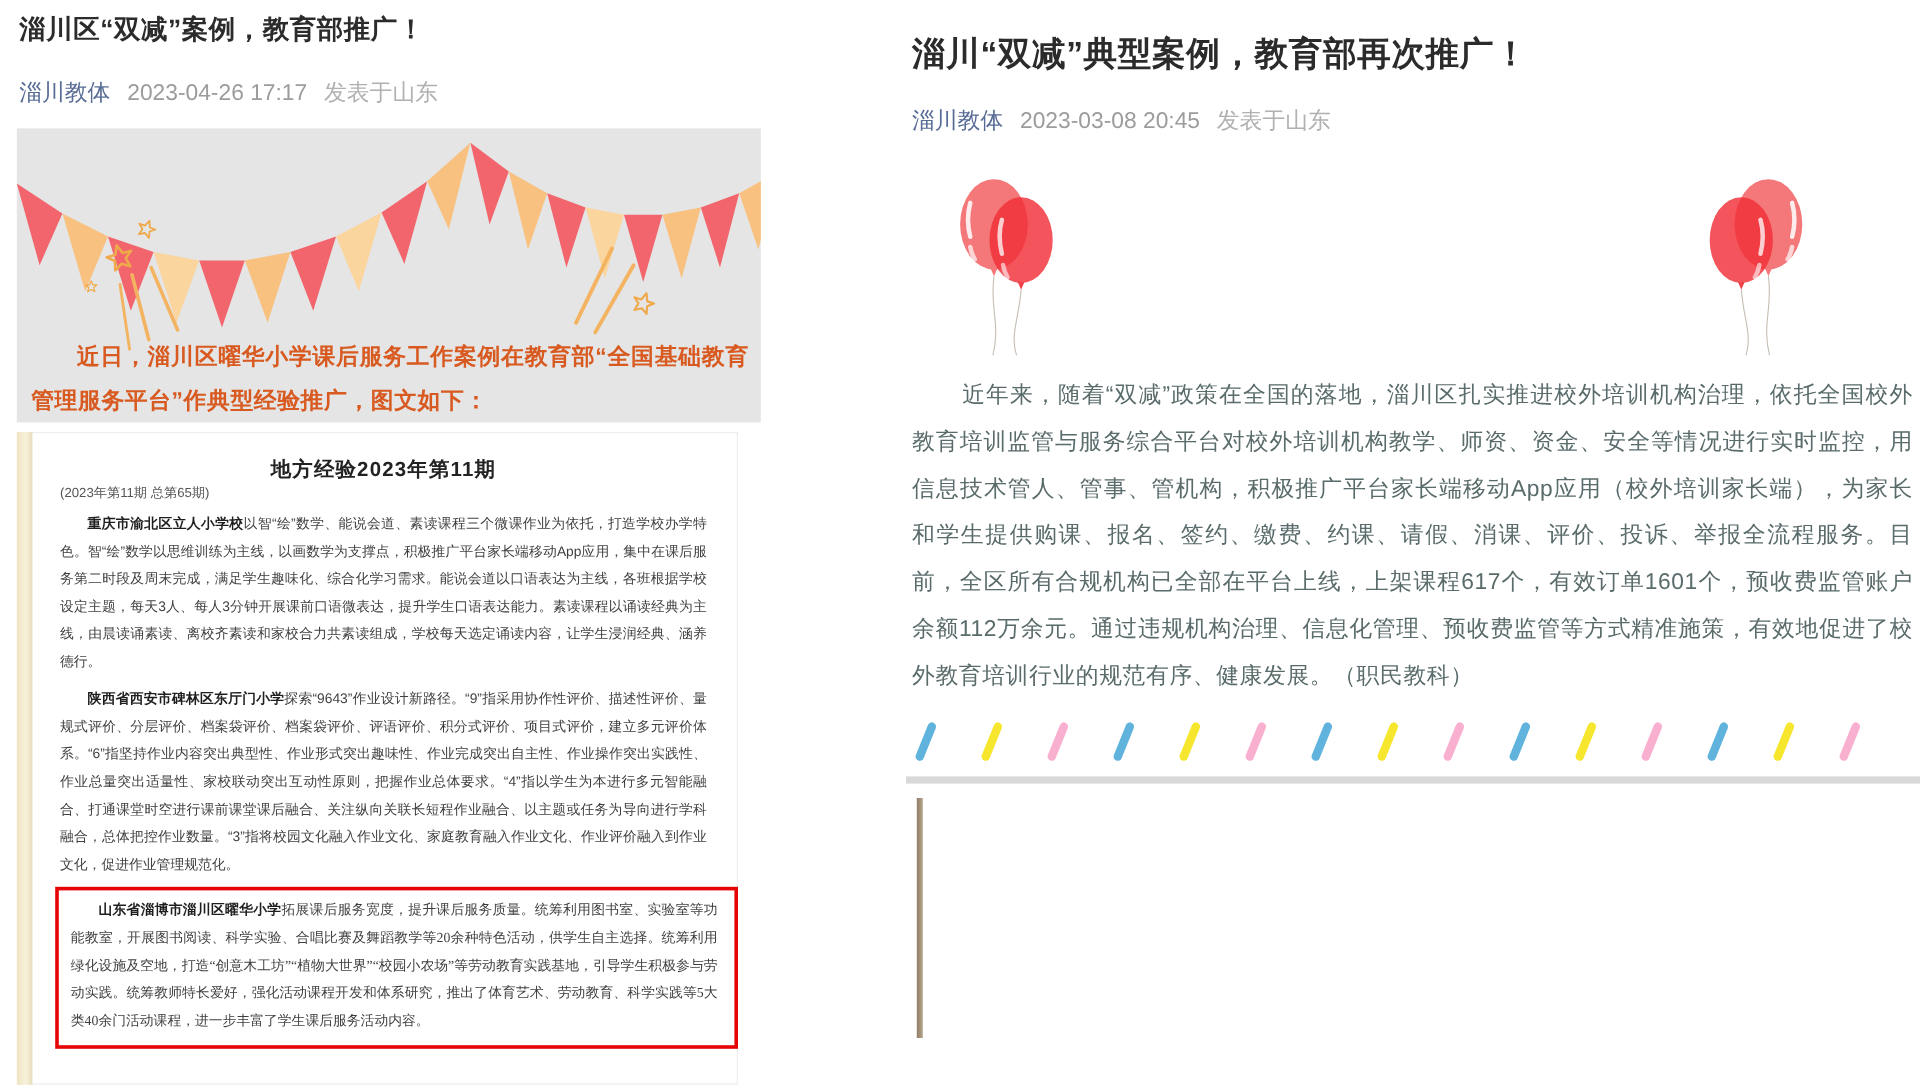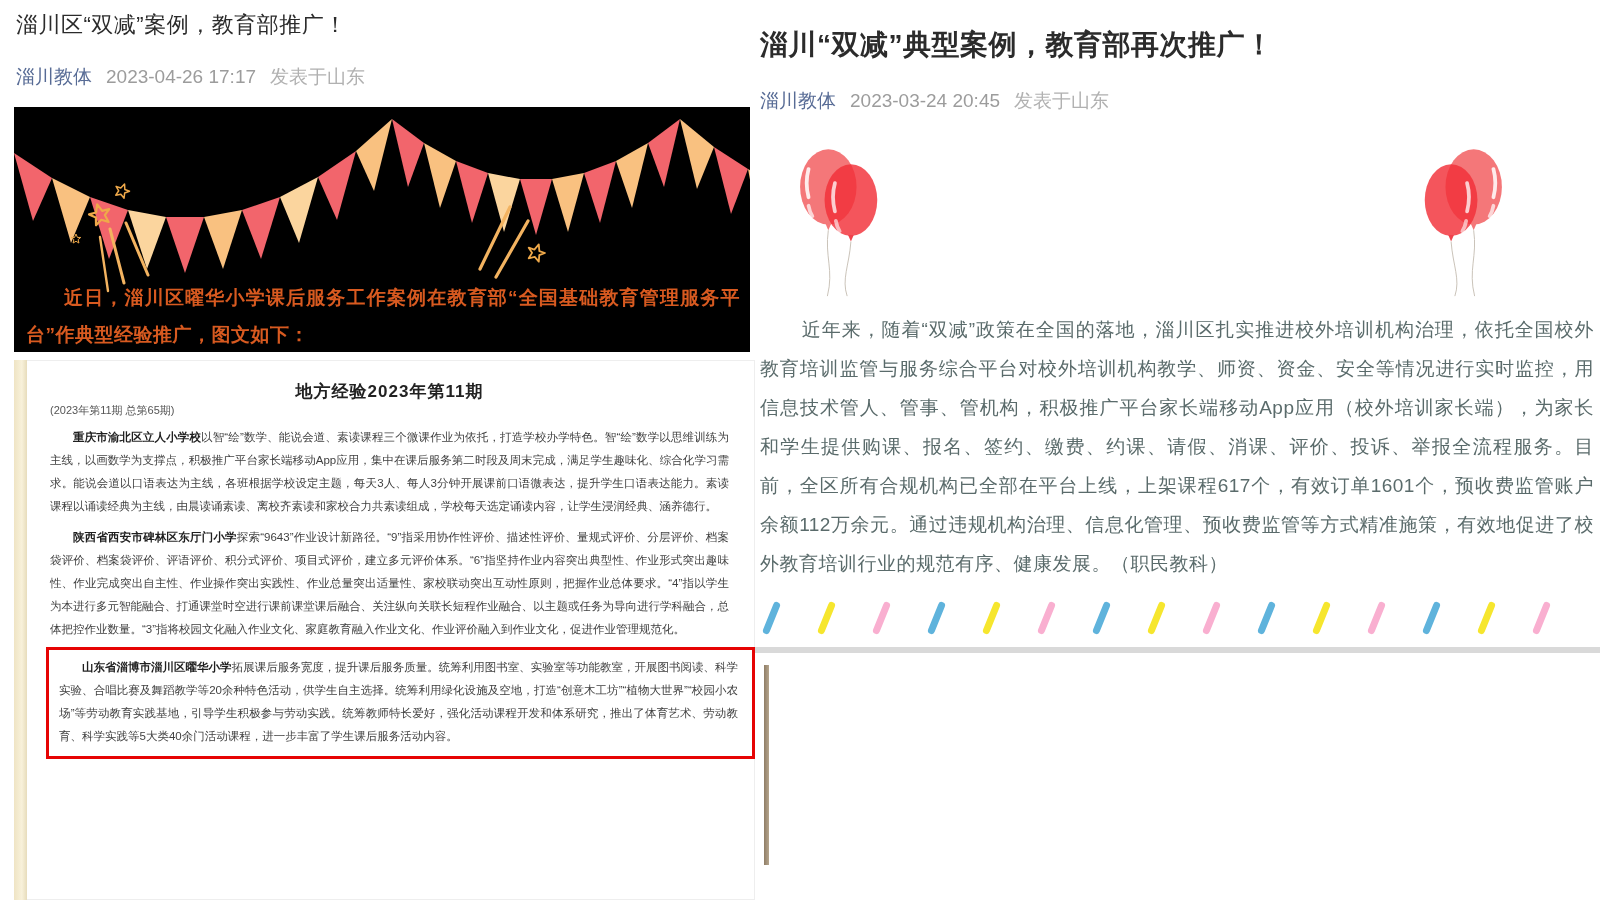--- a/index.html
+++ b/index.html
@@ -2,45 +2,45 @@
 <html><head>
 <meta charset="utf-8">
 <style>
   * { margin:0; padding:0; box-sizing:border-box; }
   html,body { width:1600px; height:905px; overflow:hidden; background:#fff;
     font-family:"Liberation Sans","DejaVu Sans",sans-serif; }
   .page { display:flex; width:1600px; height:905px; overflow:hidden; background:#fff; }
 
   
   .col-left { width:755px; flex:0 0 755px; overflow:hidden; }
-  .l-title { font-size:22px; font-weight:normal; color:#2b2b2b; margin:10px 0 0 16px; letter-spacing:.5px; }
+  .l-title { font-size:22px; font-weight:bold; color:#2b2b2b; margin:10px 0 0 16px; letter-spacing:.5px; }
   .byline { margin:24px 0 0 16px; font-size:19px; }
   .byline .account { color:#576b95; margin-right:14px; cursor:pointer; }
   .byline .date { color:#9c9c9c; margin-right:14px; }
   .byline .loc { color:#b1b1b1; }
 
-  .banner { position:relative; width:736px; height:245px; margin:17px 0 0 14px;
-    background:#000000; overflow:hidden; }
+  .banner { position:relative; width:620px; height:245px; margin:17px 0 0 14px;
+    background:#e5e5e5; overflow:hidden; }
   .banner svg { position:absolute; left:0; top:0; }
   .banner-text { position:relative; z-index:2; margin:172px 10px 0 12px;
     font-size:19px; line-height:37px; font-weight:bold; color:#d85a20;
     text-indent:2em; text-align:justify; letter-spacing:.5px; }
 
-  .doc { position:relative; width:741px; margin:8px 0 0 14px; background:#ffffff;
+  .doc { position:relative; width:601px; margin:8px 0 0 14px; background:#ffffff;
     padding:20px 26px 30px 36px; min-height:540px;
     box-shadow:0 0 0 1px #eee inset; }
   .doc-edge { position:absolute; left:0; top:0; bottom:0; width:13px;
     background:linear-gradient(90deg,#efe4c4,#f8f1da 60%,#e7dcbb); }
   .doc-title { text-align:center; font-size:17px; font-weight:bold; color:#222; letter-spacing:1px; }
   .doc-subtitle { text-align:left; font-size:11px; color:#555; margin-top:0; }
   .doc-p { font-size:11.5px; line-height:23px; color:#3f3f3f; text-align:justify;
     text-indent:2em; margin-top:8px; }
   .doc-p b { color:#1f1f1f; }
   .highlight-box { border:3px solid #e60404; margin:6px -26px 0 -4px; padding:6px 14px 8px 10px; }
-  .highlight-box .doc-p { margin-top:0; }
+  .highlight-box .doc-p { margin-top:0;font-family:Liberation Serif, serif; }
 
   
   .col-right { flex:1; overflow:hidden; padding-left:3px; }
   .r-title { font-size:28px; font-weight:bold; color:#2b2b2b; margin:26px 0 0 2px; letter-spacing:.5px; }
   .col-right .byline { margin-left:2px; }
   .balloons { display:flex; justify-content:space-between; padding:0 92px 0 36px;
     margin-top:24px; height:160px; }
   .balloon { width:95px; height:160px; }
   .balloon.flip { transform:scaleX(-1); }
   .rp { font-size:19px; line-height:39px; color:#5a6b6b; text-align:justify;
@@ -120,21 +120,21 @@
 
       <div class="highlight-box">
         <p class="doc-p"><b>山东省淄博市淄川区曜华小学</b><span>拓展课后服务宽度，提升课后服务质量。统筹利用图书室、实验室等功能教室，开展图书阅读、科学实验、合唱比赛及舞蹈教学等20余种特色活动，供学生自主选择。统筹利用绿化设施及空地，打造“创意木工坊”“植物大世界”“校园小农场”等劳动教育实践基地，引导学生积极参与劳动实践。统筹教师特长爱好，强化活动课程开发和体系研究，推出了体育艺术、劳动教育、科学实践等5大类40余门活动课程，进一步丰富了学生课后服务活动内容。</span></p>
       </div>
     </div>
   </div>
 
   <div class="col-right">
     <h1 class="r-title">淄川“双减”典型案例，教育部再次推广！</h1>
     <div class="byline">
-      <span class="account">淄川教体</span><span class="date">2023-03-24 20:45</span><span class="loc">发表于山东</span>
+      <span class="account">淄川教体</span><span class="date">2023-03-08 20:45</span><span class="loc">发表于山东</span>
     </div>
 
     <div class="balloons">
       <svg class="balloon" viewBox="0 0 100 170">
         <ellipse cx="36" cy="52" rx="30" ry="40" fill="#f47779"></ellipse>
         <polygon points="33,91 39,91 36,98" fill="#f47779"></polygon>
         <ellipse cx="60" cy="66" rx="28" ry="38" fill="#f12f38" opacity="0.82"></ellipse>
         <polygon points="57,103 63,103 60,110" fill="#ef424b"></polygon>
         <path d="M15,33 Q11,48 15,63" stroke="#ffffff" stroke-width="4" fill="none" stroke-linecap="round" opacity="0.85"></path>
         <path d="M15,72 Q16,78 19,83" stroke="#ffffff" stroke-width="4" fill="none" stroke-linecap="round" opacity="0.7"></path>

